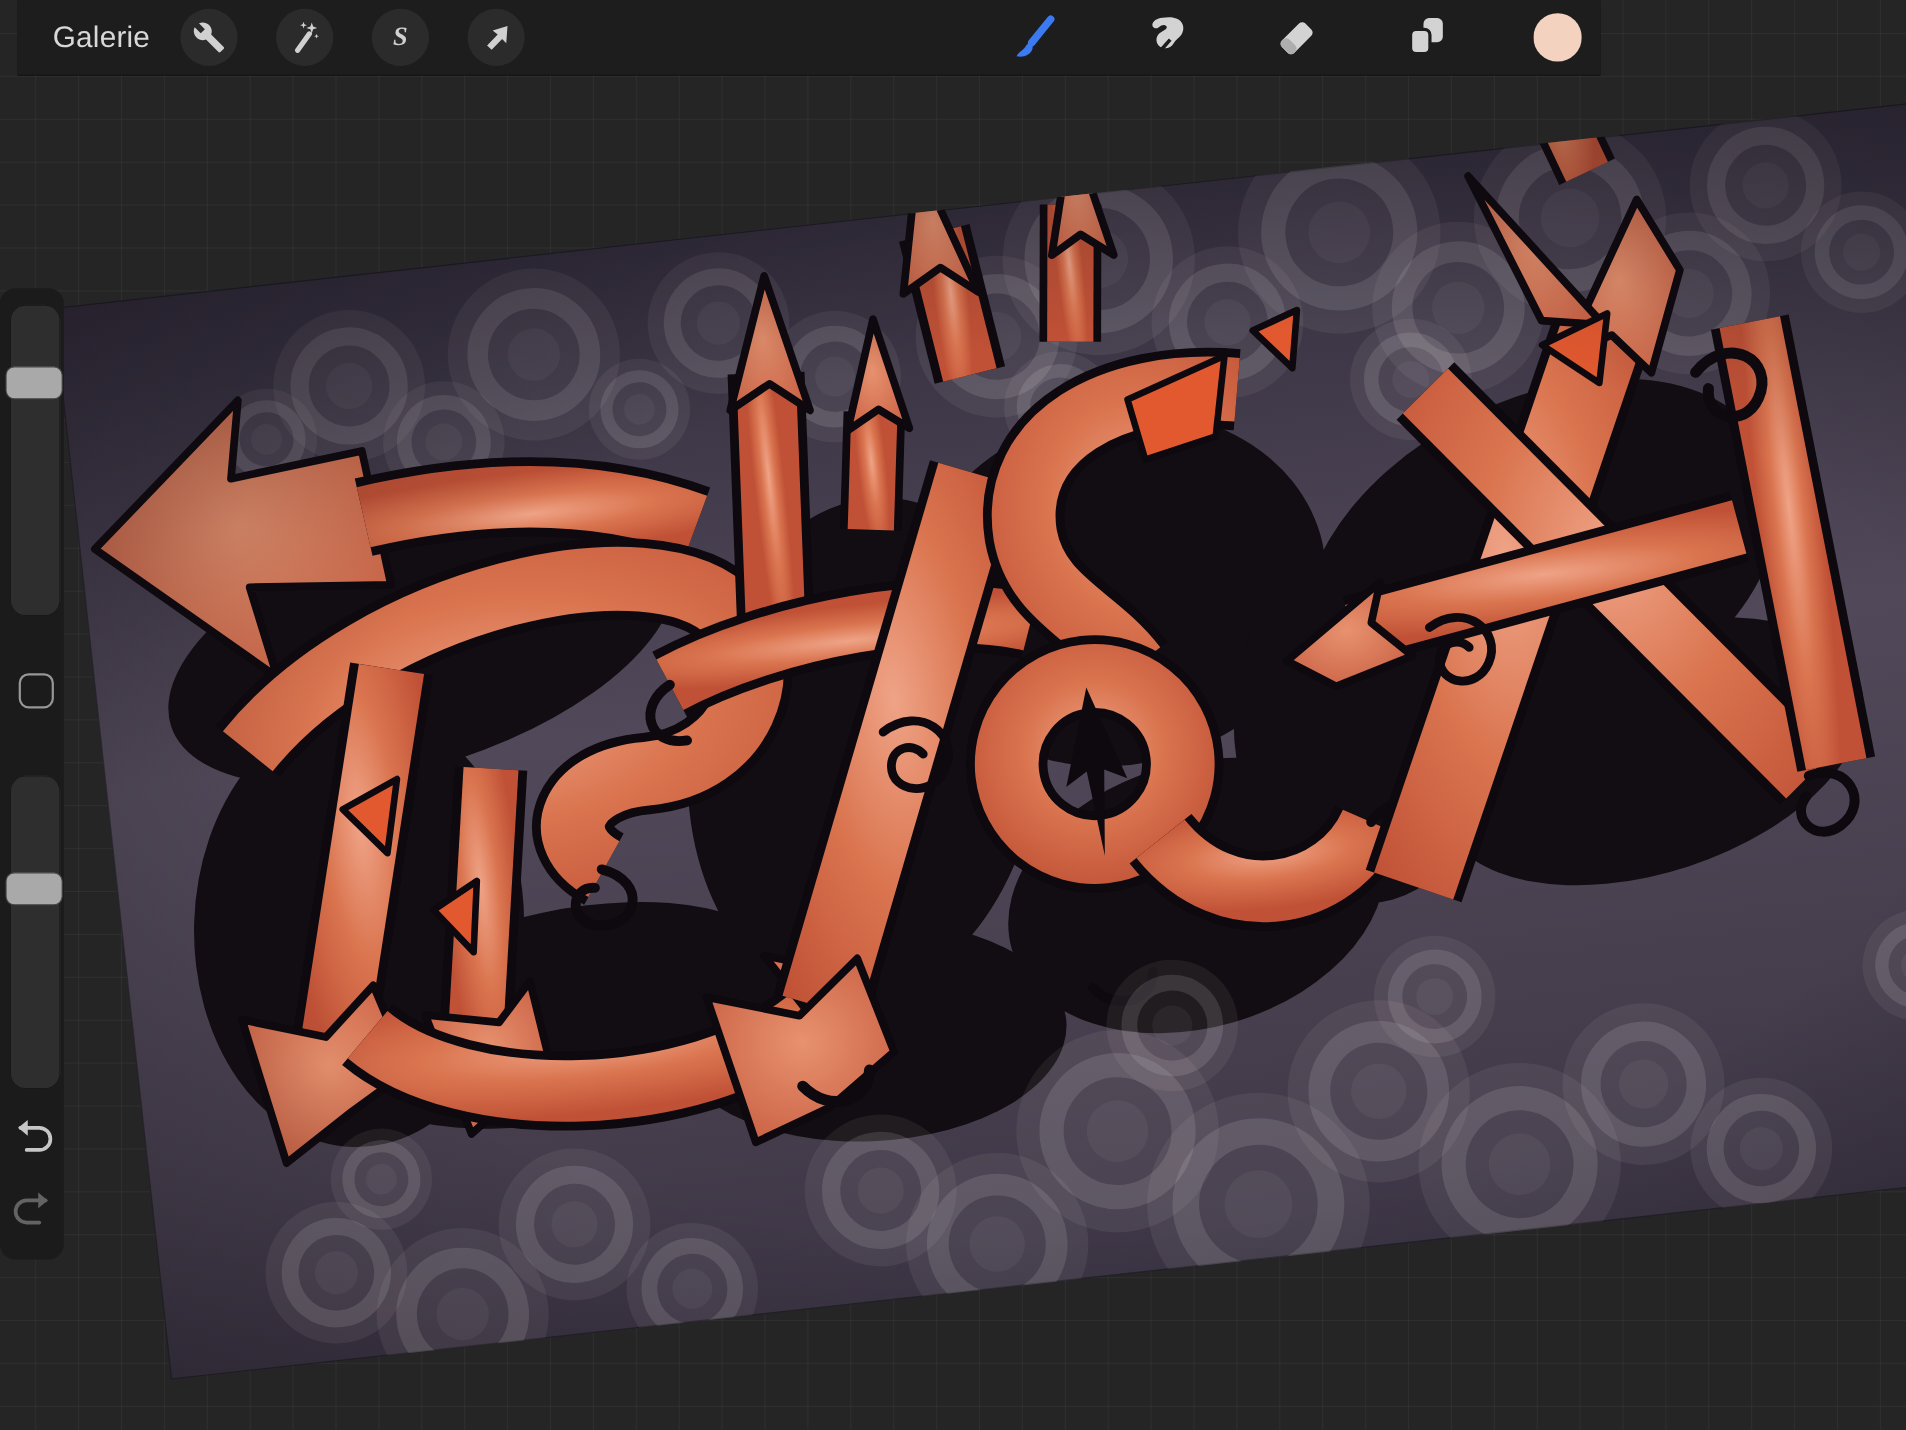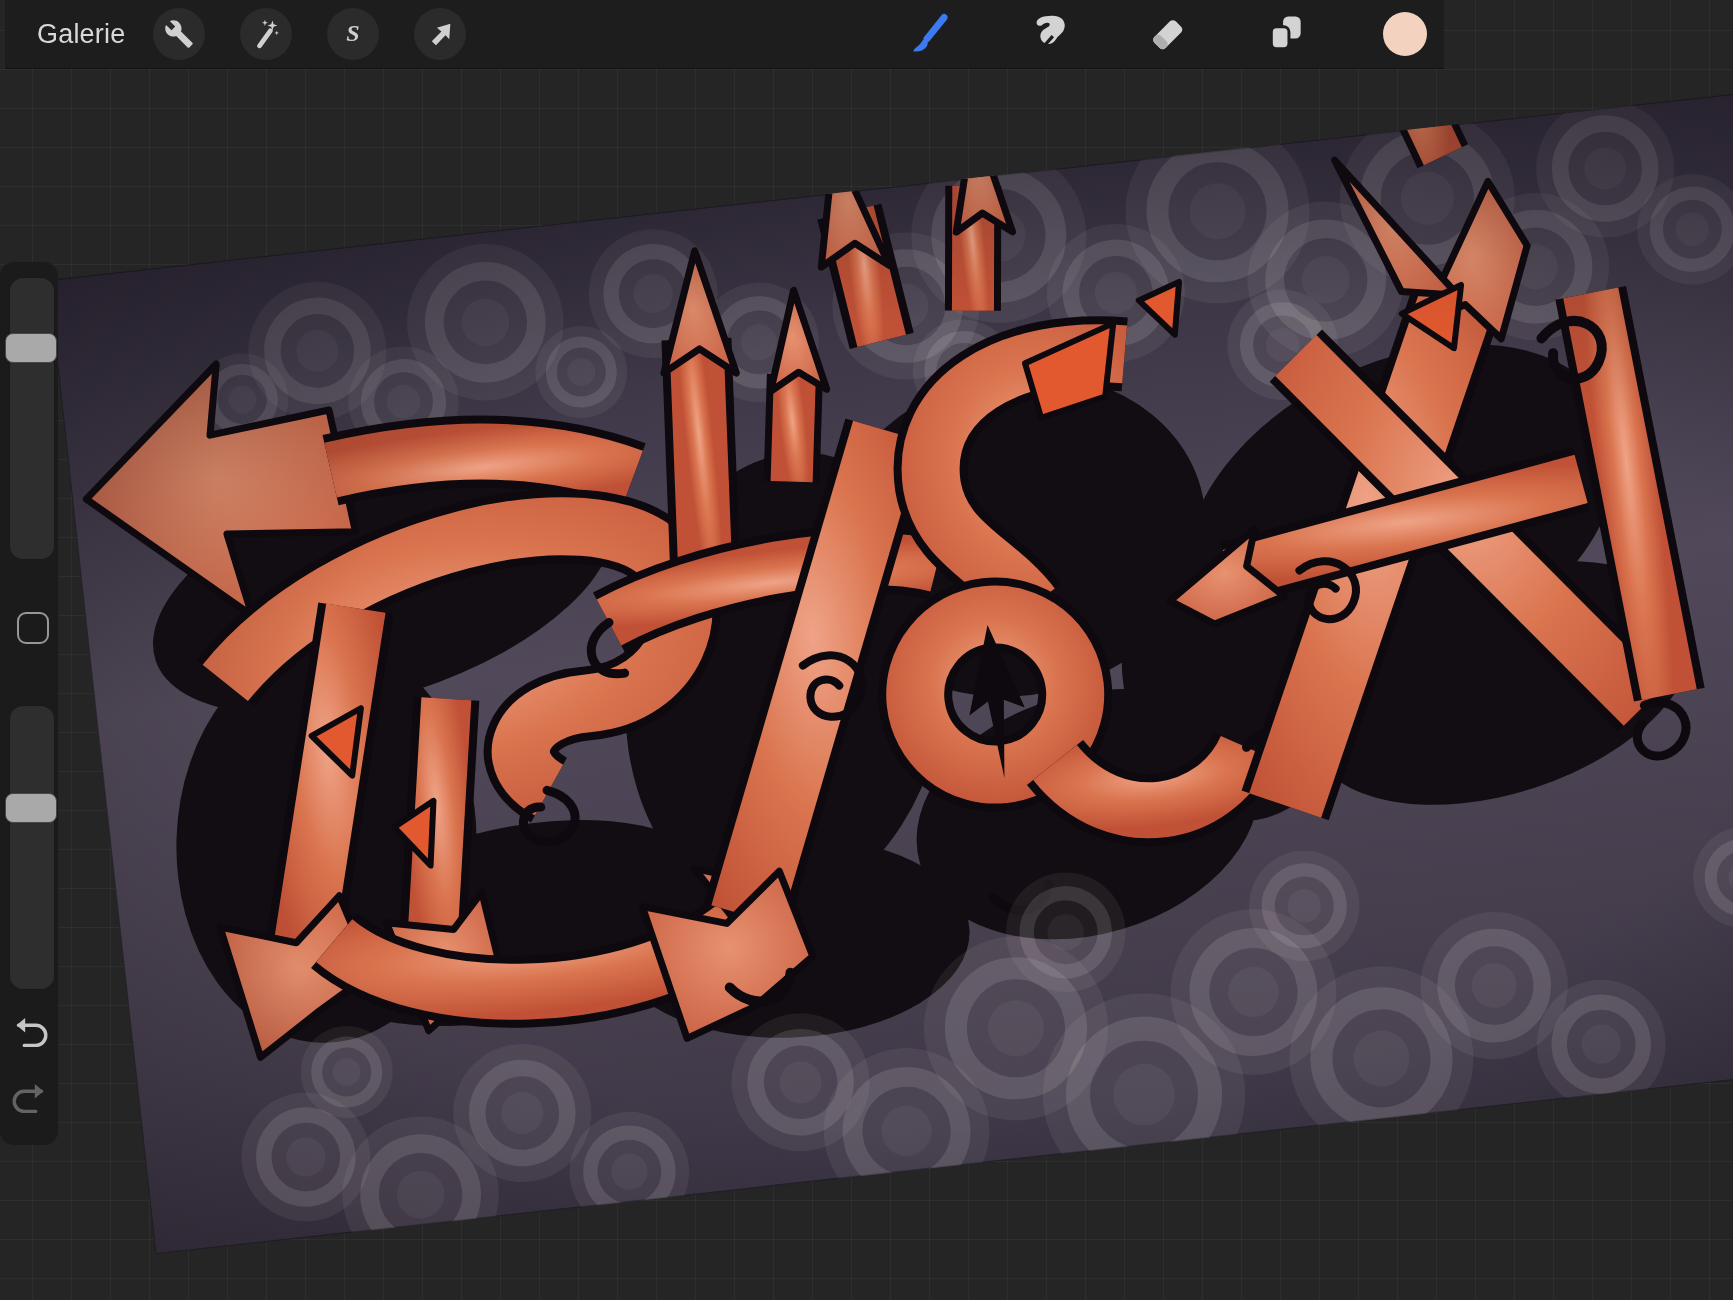--- a/index.html
+++ b/index.html
@@ -6,21 +6,21 @@
   body{width:1733px;height:1300px;overflow:hidden;
        font-family:"Liberation Sans",sans-serif;
        background:#252525;}
   #stage{position:relative;width:1733px;height:1300px;
     background-color:#252525;
     background-image:
       linear-gradient(rgba(255,255,255,.045) 1px, transparent 1px),
       linear-gradient(90deg, rgba(255,255,255,.045) 1px, transparent 1px);
     background-size:39px 39px;background-position:-7px -9px;}
   
-  #topbar{position:absolute;left:5px;top:0;width:1439px;height:68px;
+  #topbar{position:absolute;left:16px;top:0;width:1439px;height:68px;
     background:#1d1d1d;z-index:30;box-shadow:0 1px 0 rgba(0,0,0,.5);}
   #gallery-btn{position:absolute;left:32px;top:0;height:68px;display:flex;
     align-items:center;color:#d8d8d8;font-size:27px;letter-spacing:.2px;cursor:default;}
   .ltools{position:absolute;left:148px;top:8px;display:flex;gap:35px;}
   .circbtn{width:52px;height:52px;border-radius:50%;background:#2b2b2b;
     display:flex;align-items:center;justify-content:center;}
   .rtools{position:absolute;right:17px;top:8px;display:flex;gap:75px;align-items:center;}
   .rtool{width:44px;height:52px;display:flex;align-items:center;justify-content:center;}
   
   #sidebar{position:absolute;left:0;top:262px;width:58px;height:883px;z-index:25;

